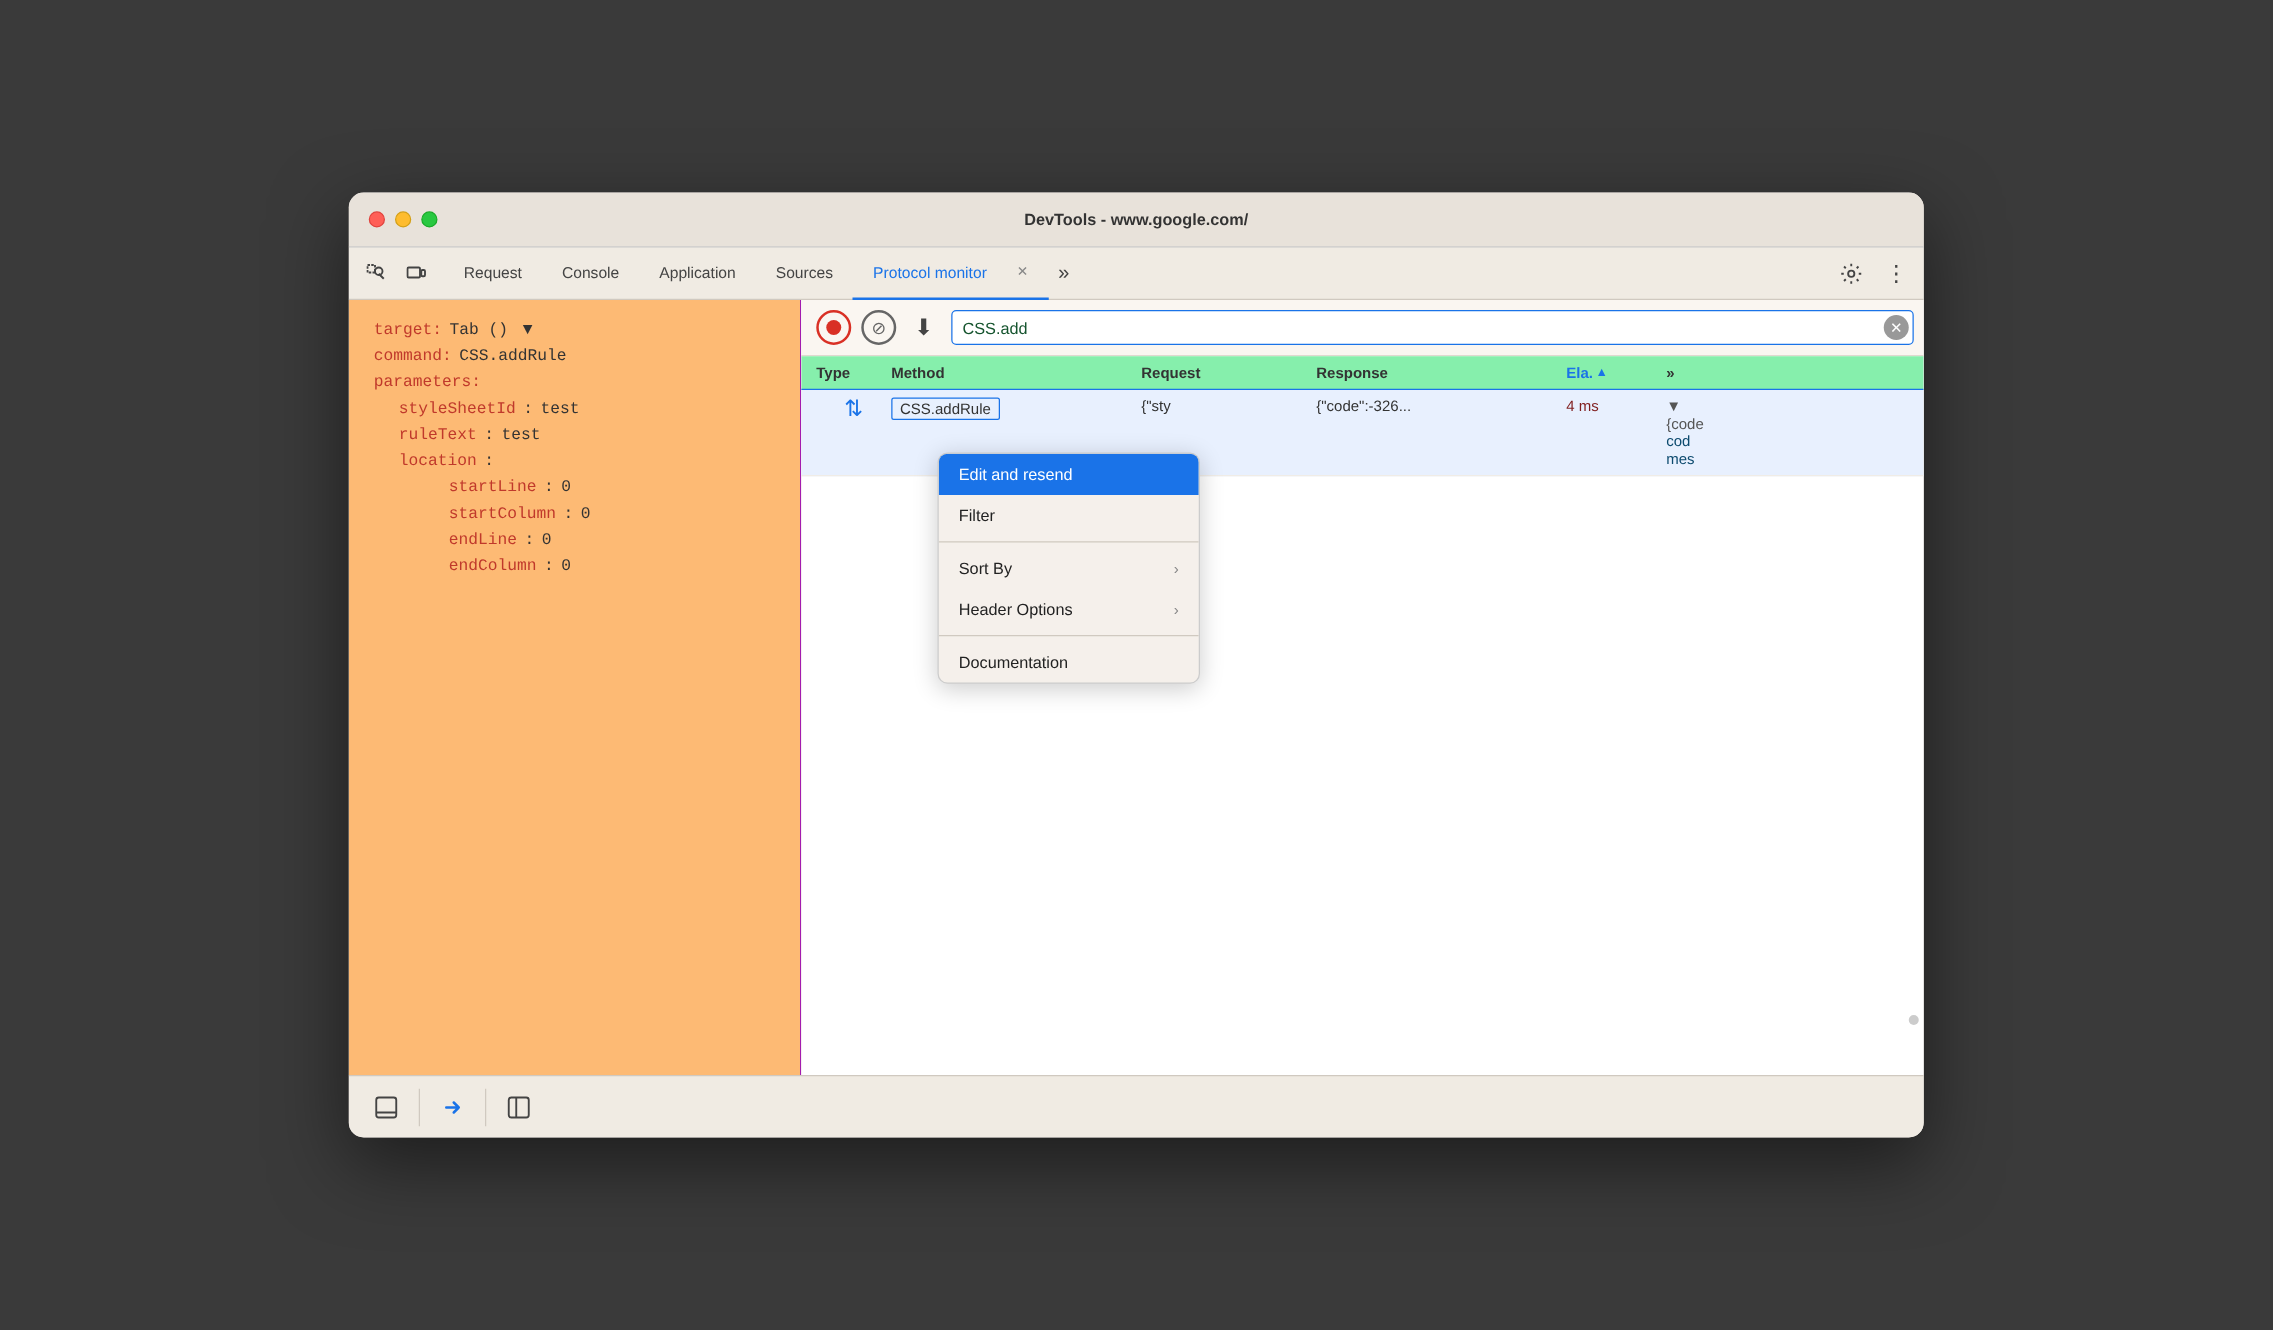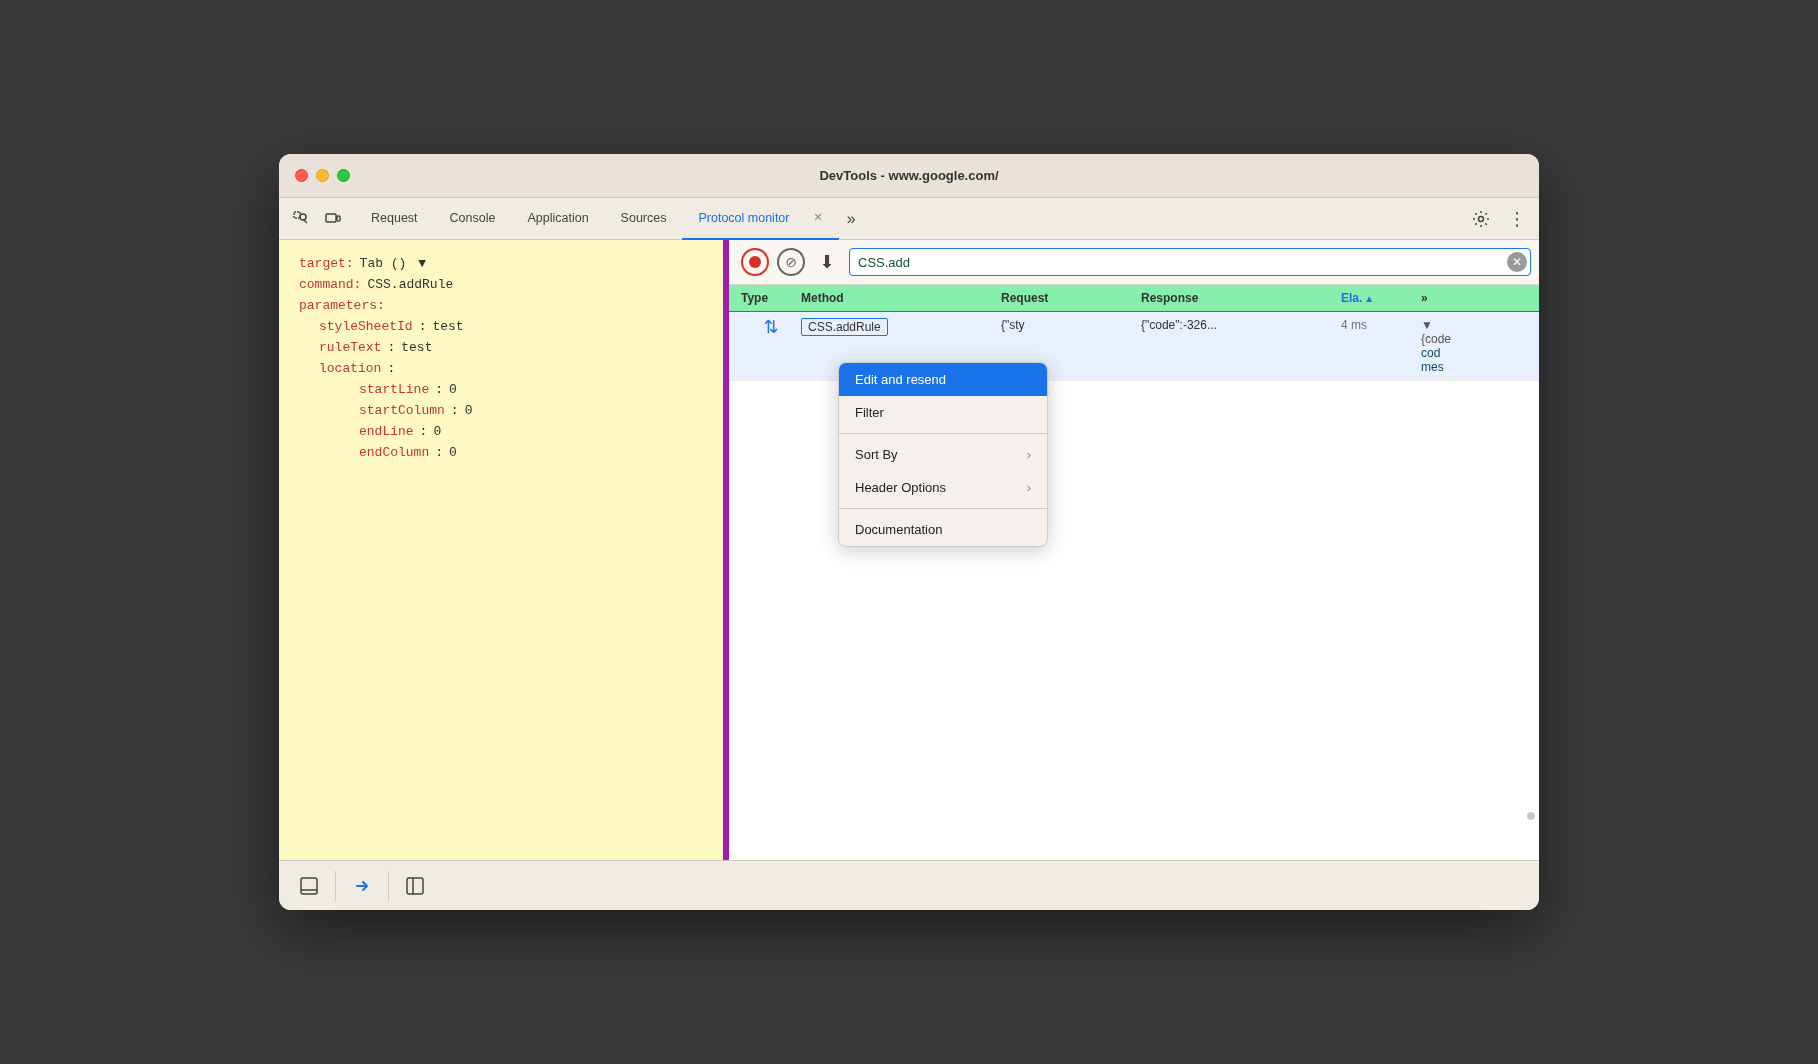--- a/index.html
+++ b/index.html
@@ -110,23 +110,23 @@
       margin-left: auto;
       display: flex;
       align-items: center;
       gap: 8px;
     }
     .main-area {
       display: flex;
       height: 620px;
     }
     .left-panel {
-      width: 450px;
-      background: #fef9c3;
-      border-right: 6px solid #a21caf;
+      width: 362px;
+      background: #fdba74;
+      border-right: 1px solid #a21caf;
       padding: 16px 20px;
       font-family: 'Courier New', Courier, monospace;
       font-size: 13px;
       overflow-y: auto;
     }
     .left-row {
       margin-bottom: 6px;
       display: flex;
       align-items: baseline;
       gap: 6px;
@@ -249,21 +249,21 @@
     .method-cell {
       border: 1.5px solid #1a73e8;
       padding: 1px 6px;
       border-radius: 2px;
       font-size: 12px;
       color: #333;
       display: inline-block;
     }
     .request-cell { color: #333; font-size: 12px; }
     .response-cell { color: #333; font-size: 12px; }
-    .ela-cell { color: #737373; font-size: 12px; }
+    .ela-cell { color: #7f1d1d; font-size: 12px; }
     .right-content-partial {
       color: #0c4a6e;
       font-size: 12px;
     }
     
     .context-menu {
       position: absolute;
       top: 50px;
       left: 109px;
       background: #f5f0eb;

